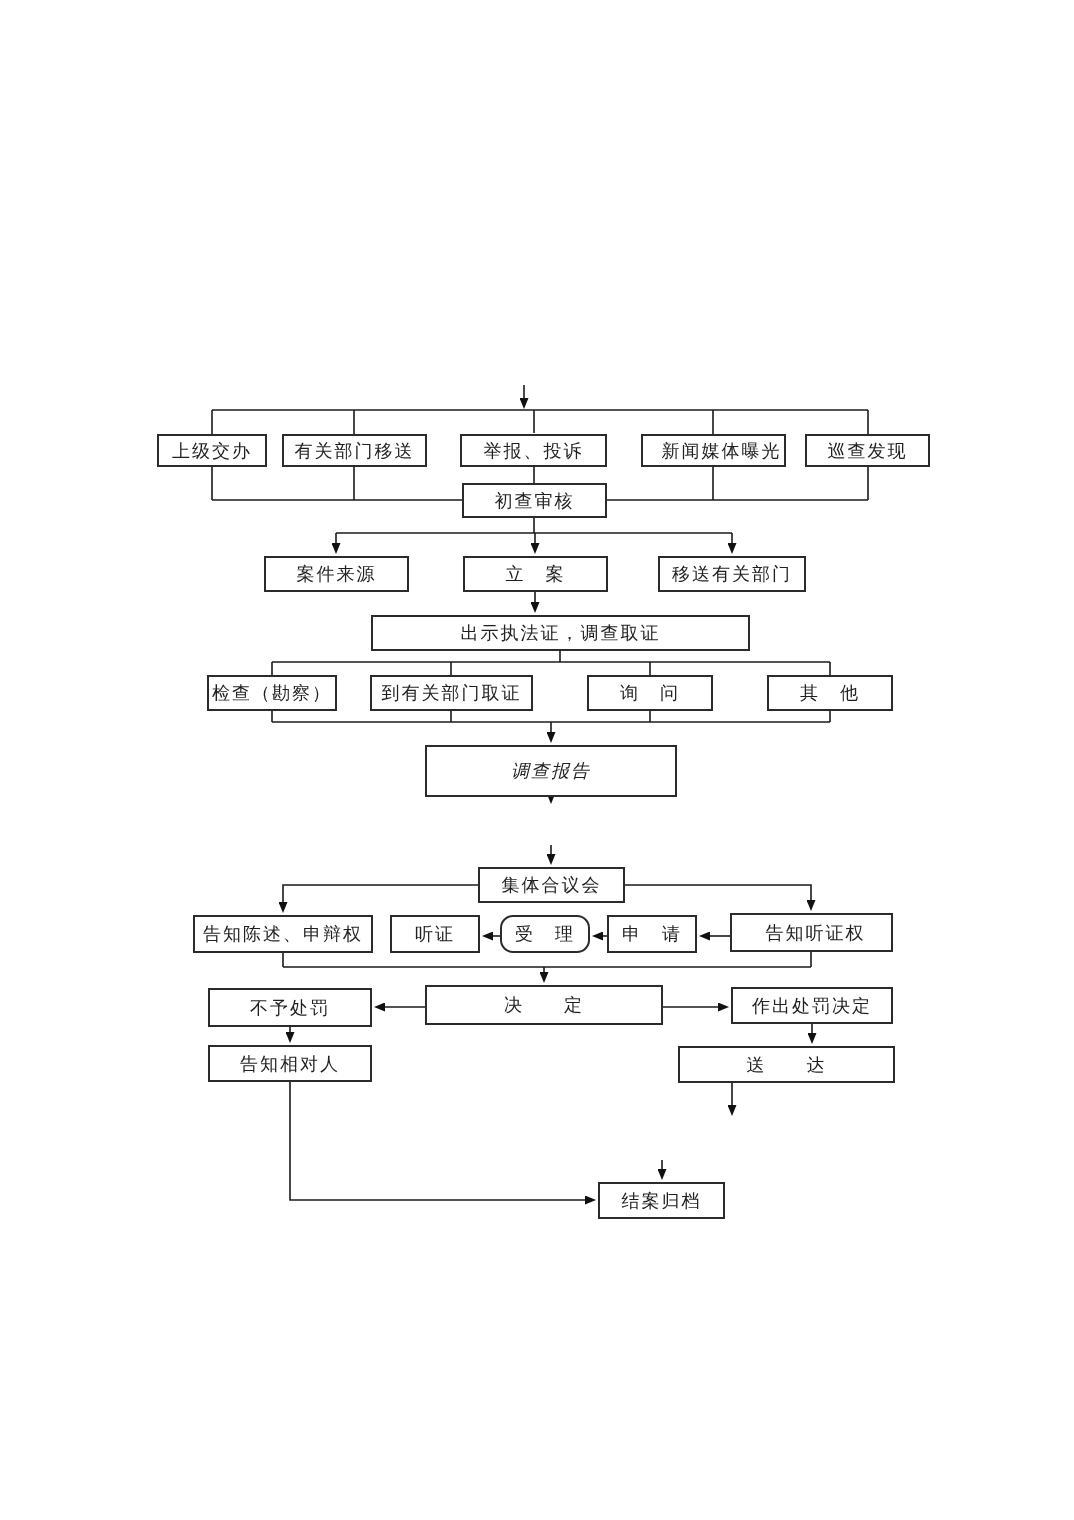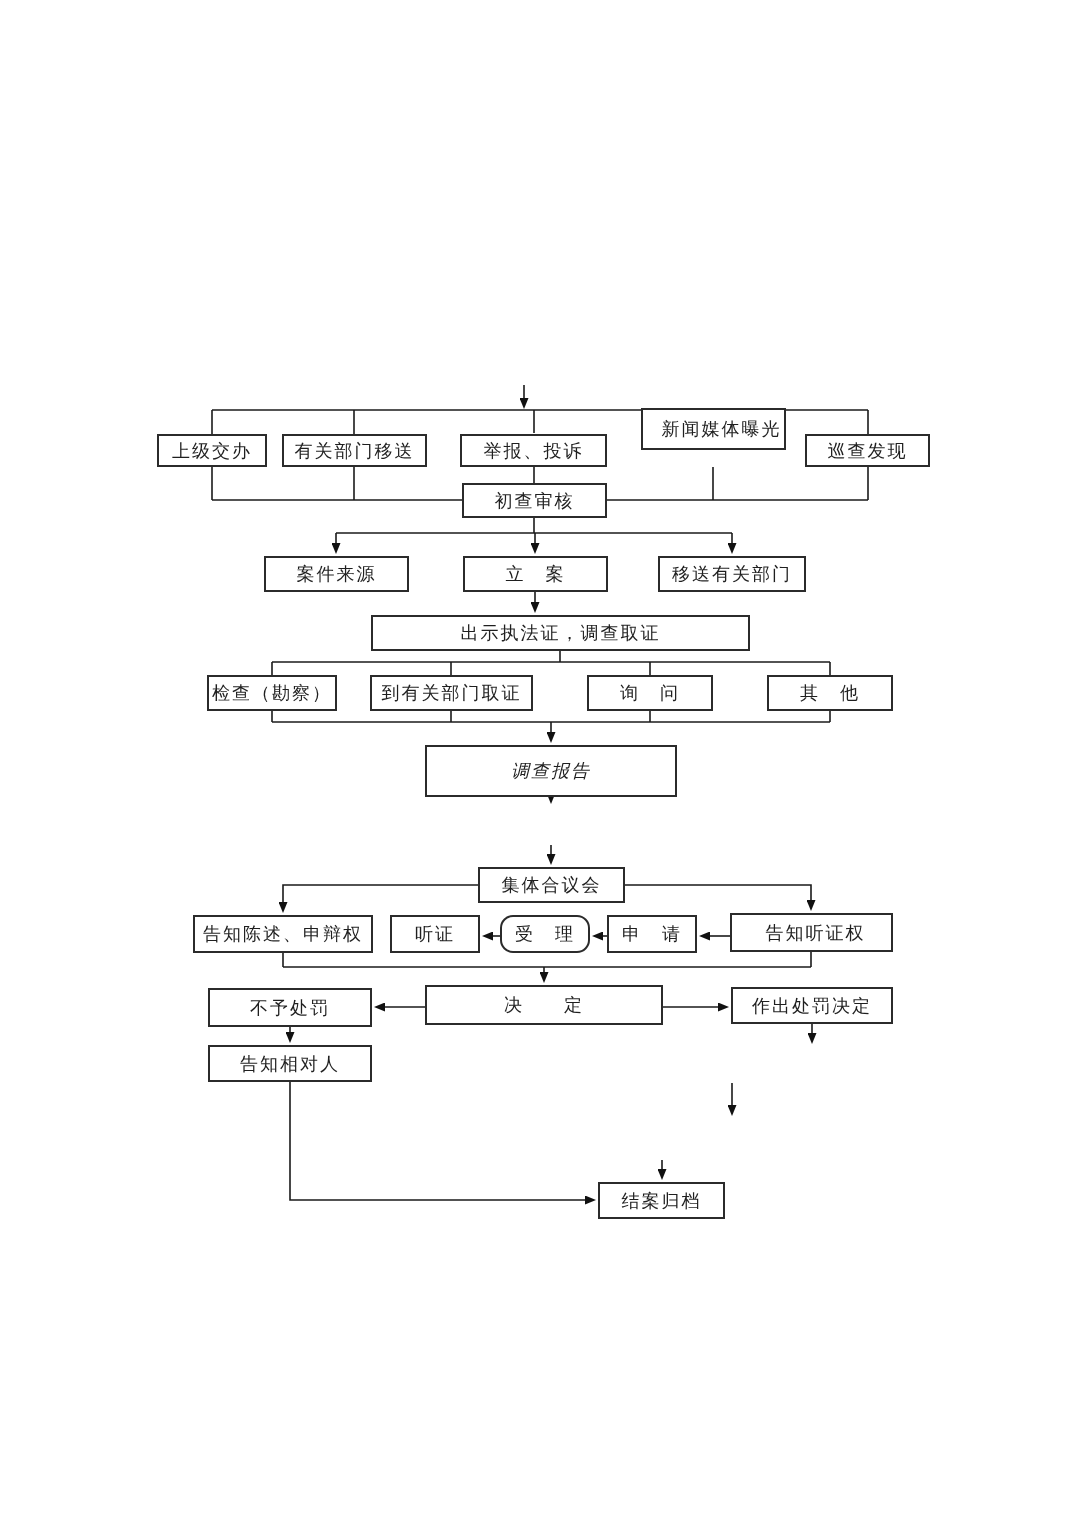--- a/index.html
+++ b/index.html
@@ -98,21 +98,21 @@
       <path d="M732,1083 V1107" marker-end="url(#ah)"></path>
       <path d="M662,1160 V1171" marker-end="url(#ah)"></path>
       <path d="M290,1082 V1200 H587" marker-end="url(#ah)"></path>
     </g>
   </svg>
 
 
   <div class="node" style="left:157px;top:434px;width:110px;height:33px;">上级交办</div>
   <div class="node" style="left:282px;top:434px;width:145px;height:33px;">有关部门移送</div>
   <div class="node" style="left:460px;top:434px;width:147px;height:33px;">举报、投诉</div>
-  <div class="node" style="left:641px;top:408px;width:145px;height:42px;padding-left:16px;">新闻媒体曝光</div>
+  <div class="node" style="left:641px;top:434px;width:145px;height:33px;padding-left:16px;">新闻媒体曝光</div>
   <div class="node" style="left:805px;top:434px;width:125px;height:33px;">巡查发现</div>
 
   <div class="node" style="left:462px;top:483px;width:145px;height:35px;">初查审核</div>
 
   <div class="node" style="left:264px;top:556px;width:145px;height:36px;">案件来源</div>
   <div class="node" style="left:463px;top:556px;width:145px;height:36px;">立　案</div>
   <div class="node" style="left:658px;top:556px;width:148px;height:36px;">移送有关部门</div>
 
   <div class="node" style="left:371px;top:615px;width:379px;height:36px;">出示执法证，调查取证</div>
 
@@ -128,15 +128,16 @@
   <div class="node" style="left:390px;top:915px;width:90px;height:38px;">听证</div>
   <div class="node" style="left:500px;top:915px;width:90px;height:38px;border-radius:13px;">受　理</div>
   <div class="node" style="left:607px;top:915px;width:90px;height:38px;">申　请</div>
   <div class="node" style="left:730px;top:913px;width:163px;height:39px;padding-left:8px;">告知听证权</div>
 
   <div class="node" style="left:208px;top:988px;width:164px;height:39px;">不予处罚</div>
   <div class="node" style="left:425px;top:985px;width:238px;height:40px;">决　　定</div>
   <div class="node" style="left:731px;top:987px;width:162px;height:37px;">作出处罚决定</div>
 
   <div class="node" style="left:208px;top:1045px;width:164px;height:37px;">告知相对人</div>
+  <div class="node" style="left:678px;top:1046px;width:217px;height:37px;">送　　达</div>
   <div class="node" style="left:598px;top:1182px;width:127px;height:37px;">结案归档</div>
 
 </div>
 
 </body></html>

